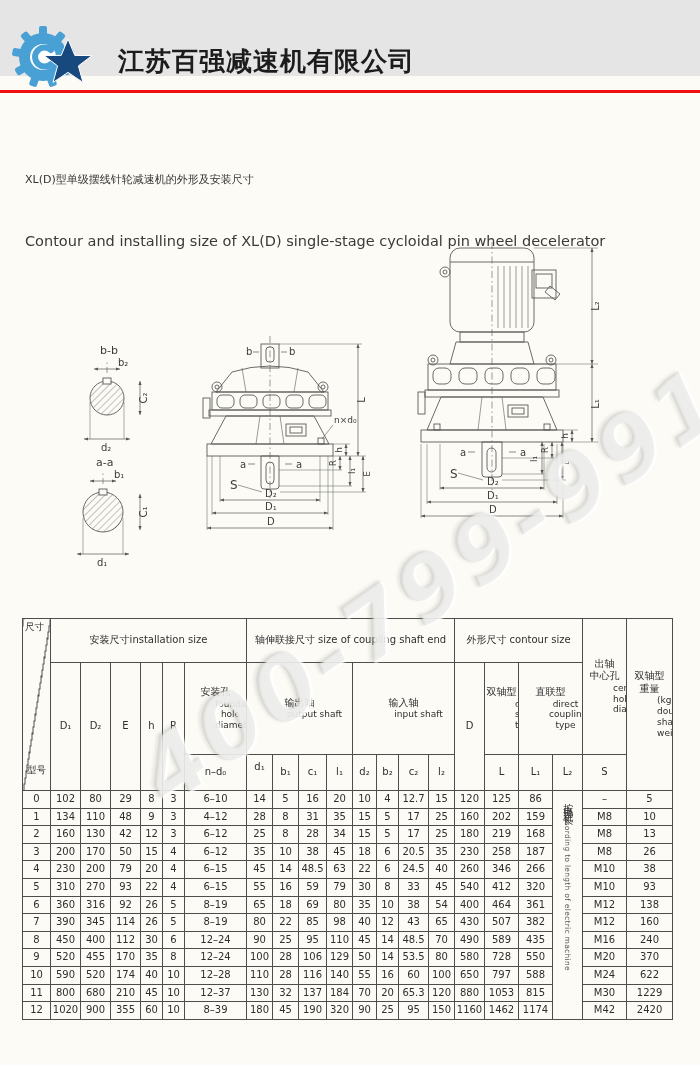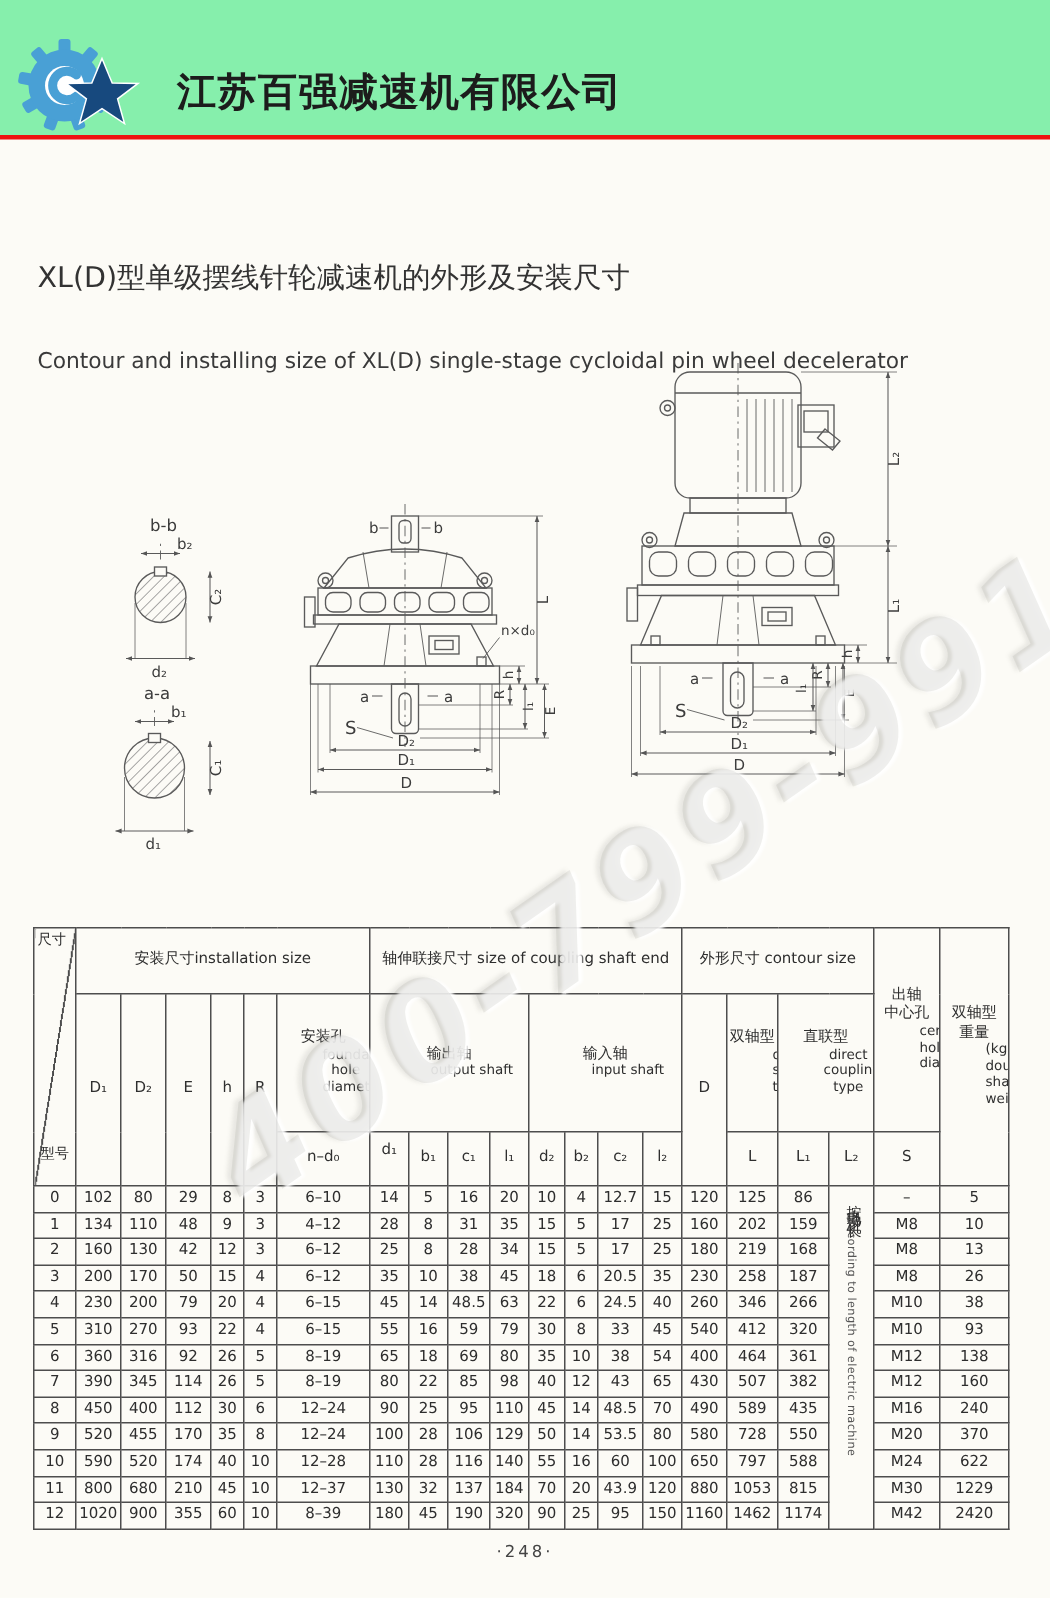--- a/index.html
+++ b/index.html
@@ -1,26 +1,26 @@
 <!DOCTYPE html>
 <html><head>
 <meta charset="utf-8">
 <style>
   html,body{margin:0;padding:0;}
   body{width:700px;height:1065px;position:relative;background:#fdfdf8;
        font-family:"DejaVu Sans","Liberation Sans",sans-serif;color:#2e2e2e;overflow:hidden;}
   .page{position:absolute;inset:0;background:#fcfbf6;}
   
-  .hdr{position:absolute;left:0;top:0;width:700px;height:90px;background:#86efac;}
+  .hdr{position:absolute;left:0;top:0;width:700px;height:76px;background:#e5e5e5;}
   .hdr-rule{position:absolute;left:0;top:90px;width:700px;height:3px;background:#ee1111;}
   .logo{position:absolute;left:12px;top:24px;}
   .company{position:absolute;left:118px;top:44px;font-size:26px;font-weight:bold;color:#1c1c1c;letter-spacing:1px;white-space:nowrap;}
   .hotline{position:absolute;left:388px;top:50px;font-size:20px;font-weight:bold;color:#e60000;white-space:nowrap;}
   
-  .title-zh{position:absolute;left:25px;top:172px;font-size:19px;color:#333;}
+  .title-zh{position:absolute;left:25px;top:172px;font-size:11px;color:#333;}
   .title-en{position:absolute;left:25px;top:195px;font-size:14.5px;color:#3a3a3a;margin-top:38px;}
   
   .draw{position:absolute;left:20px;top:240px;width:660px;height:378px;text-align:right;}
   .draw svg text{font-family:"DejaVu Sans","Liberation Sans",sans-serif;fill:#3c3c3c;}
   
   .wm{position:absolute;left:95px;top:552px;width:600px;height:118px;line-height:118px;
       text-align:center;font-size:88px;font-weight:bold;font-style:italic;letter-spacing:6px;
       color:rgba(125,125,118,0.12);
       text-shadow:2px 2px 2px rgba(255,255,255,0.9),-2px -2px 3px rgba(130,130,122,0.16);
       transform:rotate(-35deg);pointer-events:none;z-index:5;white-space:nowrap;}
@@ -637,21 +637,21 @@
             <td>210</td>
             <td>45</td>
             <td>10</td>
             <td>12–37</td>
             <td>130</td>
             <td>32</td>
             <td>137</td>
             <td>184</td>
             <td>70</td>
             <td>20</td>
-            <td>43.9</td>
+            <td>65.3</td>
             <td>120</td>
             <td>880</td>
             <td>1053</td>
             <td>815</td>
             <td>M30</td>
             <td>1229</td>
           </tr>
           <tr>
             <td>12</td>
             <td>1020</td>
@@ -671,14 +671,13 @@
             <td>1160</td>
             <td>1462</td>
             <td>1174</td>
             <td>M42</td>
             <td>2420</td>
           </tr>
         </tbody>
     </table>
   </div>
 
-  <div class="pageno">·248·</div>
 </div>
 
 </body></html>

